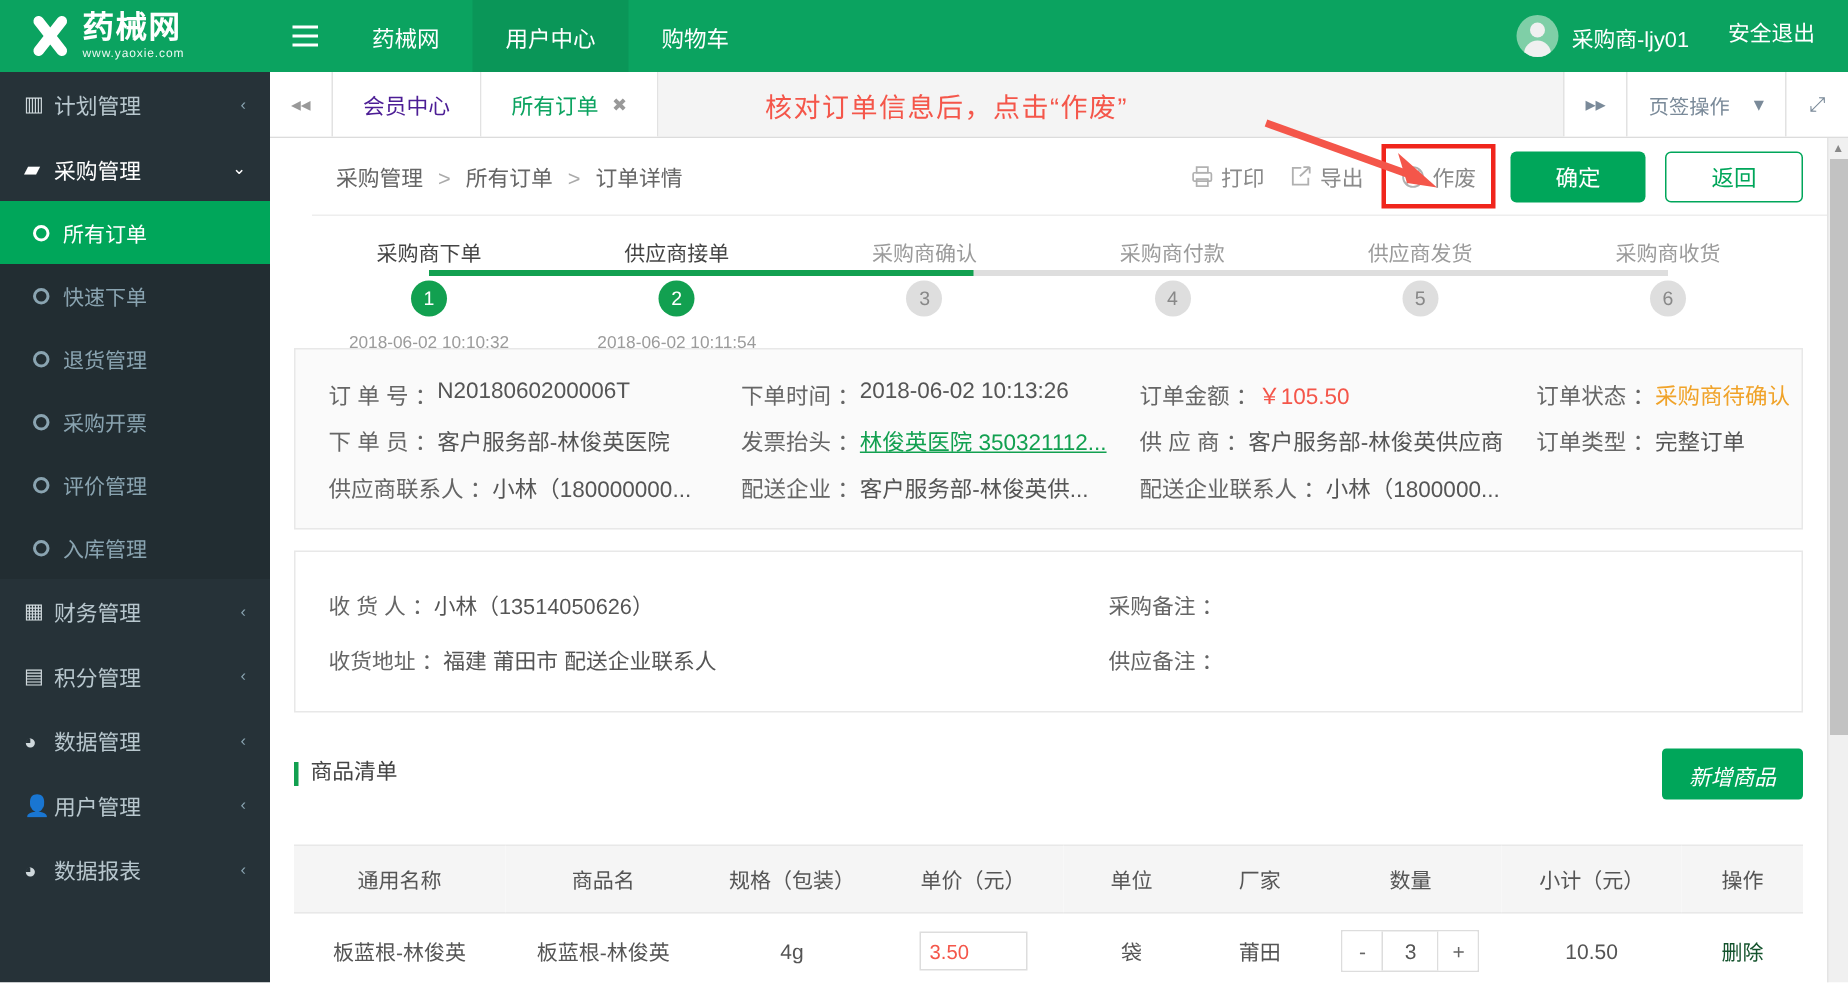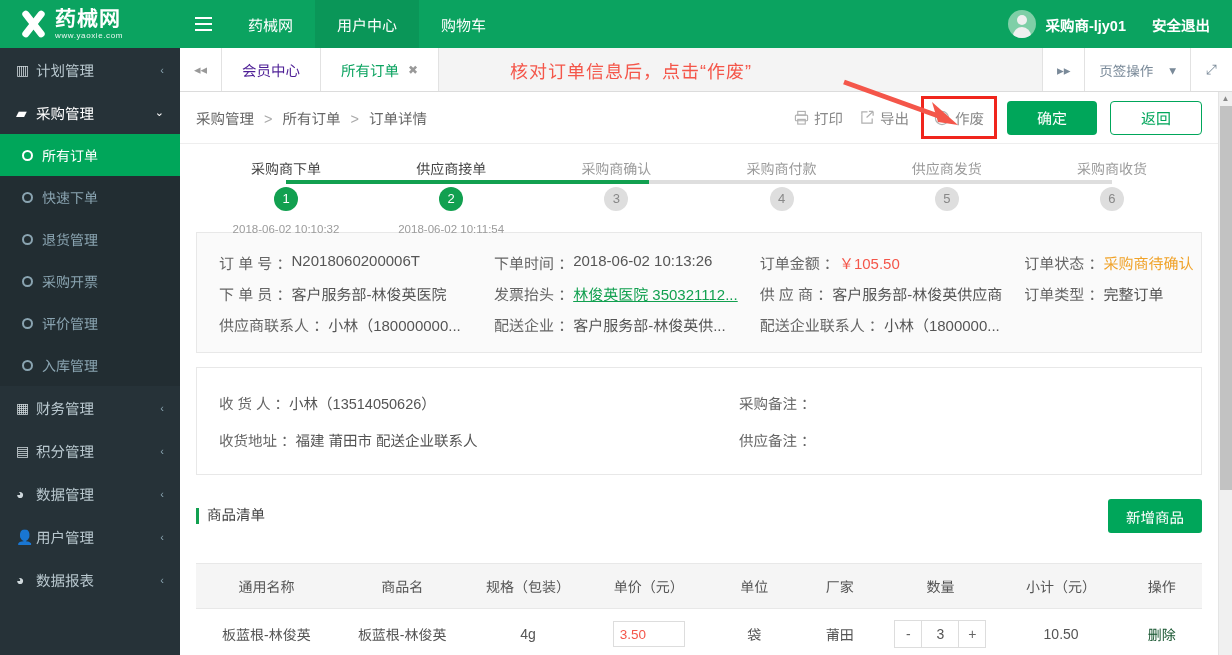--- a/index.html
+++ b/index.html
@@ -63,21 +63,21 @@
   }
   .hamburger { width: 46px; height: 48px; display: flex; flex-direction: column;
     justify-content: center; align-items: center; gap: 4px; cursor: pointer; }
   .hamburger span { display: block; width: 17px; height: 2px; background: #fff; }
   .top-nav { display: flex; height: 48px; }
   .top-nav-item {
     padding: 0 22px; height: 48px; display: flex; align-items: center;
     font-size: 15px; cursor: pointer; color: #fff;
   }
   .top-nav-item.active { background: #0a9658; }
-  .top-right { margin-left: auto; display: flex; align-items: center; gap: 26px; padding-right: 22px; font-weight: bold; }
+  .top-right { margin-left: auto; display: flex; align-items: flex-start; gap: 26px; padding-right: 22px; }
   .avatar {
     width: 28px; height: 28px; border-radius: 50%; background: #7fcfa7;
     position: relative; overflow: hidden; flex: none;
   }
   .avatar::before { content: ""; position: absolute; left: 9px; top: 5px;
     width: 10px; height: 10px; border-radius: 50%; background: #f0f0f0; }
   .avatar::after { content: ""; position: absolute; left: 5px; top: 17px;
     width: 18px; height: 14px; border-radius: 9px 9px 0 0; background: #f0f0f0; }
   .user-name { font-size: 14.5px; }
   .logout { font-size: 14.5px; cursor: pointer; }
@@ -127,20 +127,21 @@
     position: absolute; right: 0; top: 92px; width: 14px; height: 563px;
     background: #f0f0f0; border-left: 1px solid #e4e4e4;
   }
   .sb-up { text-align: center; font-size: 8px; color: #888; line-height: 14px; }
   .sb-thumb { position: absolute; top: 14px; left: 1px; width: 12px; height: 384px; background: #c2c2c2; }
 
   
   .action-row {
     height: 52px; display: flex; align-items: center; padding: 0 16px;
     border-bottom: 1px solid #eee;
+    margin-left: 28px;
   }
   .breadcrumb { font-size: 14.5px; color: #666; }
   .breadcrumb .sep { color: #aaa; margin: 0 6px; }
   .act-buttons { margin-left: auto; display: flex; align-items: center; gap: 13px; }
   .ghost-btn {
     display: flex; align-items: center; gap: 5px; font-size: 14.5px;
     color: #8a8a8a; cursor: pointer; padding: 4px 2px; background: none; border: none;
     font-family: inherit;
   }
   .void-wrap { position: relative; padding: 4px 8px; }
@@ -194,21 +195,21 @@
   .deliv-line { font-size: 14.5px; color: #555; padding: 8px 0 8px 22px; }
 
   
   .list-head { display: flex; align-items: center; padding: 10px 16px 12px 16px; }
   .list-title {
     font-size: 14.5px; color: #444; border-left: 3px solid #12a050; padding-left: 8px; line-height: 1.1;
   }
   .btn-add {
     margin-left: auto; background: #00a65a; color: #fff; border: none;
     padding: 0 18px; height: 34px; border-radius: 3px; font-size: 14.5px;
-    cursor: pointer; font-family: inherit;
+    cursor: pointer; font-family: inherit; font-style: italic;
   }
   table.goods { width: calc(100% - 32px); margin: 18px 16px; border-collapse: collapse; }
   table.goods th {
     background: #f5f5f5; border-top: 1px solid #e8e8e8; border-bottom: 1px solid #e8e8e8;
     font-weight: normal; font-size: 14px; color: #555; padding: 12px 4px; text-align: center;
   }
   table.goods td {
     padding: 11px 4px; text-align: center; font-size: 14px; color: #555;
     border-bottom: 1px solid #eee;
   }

